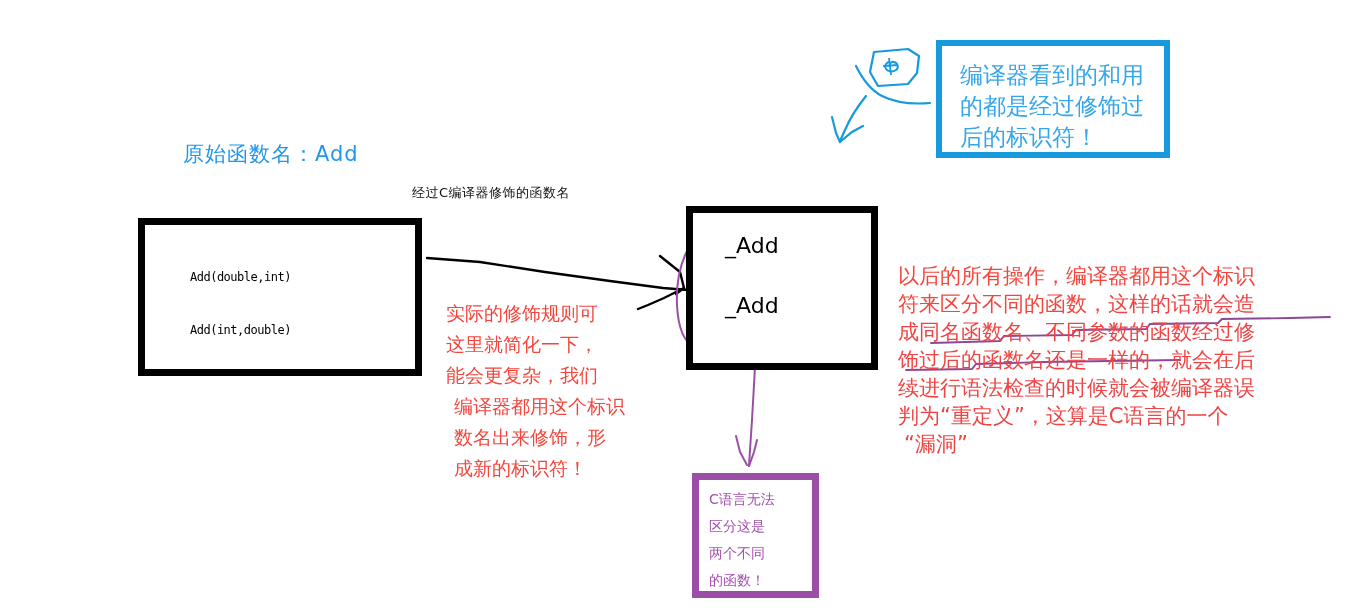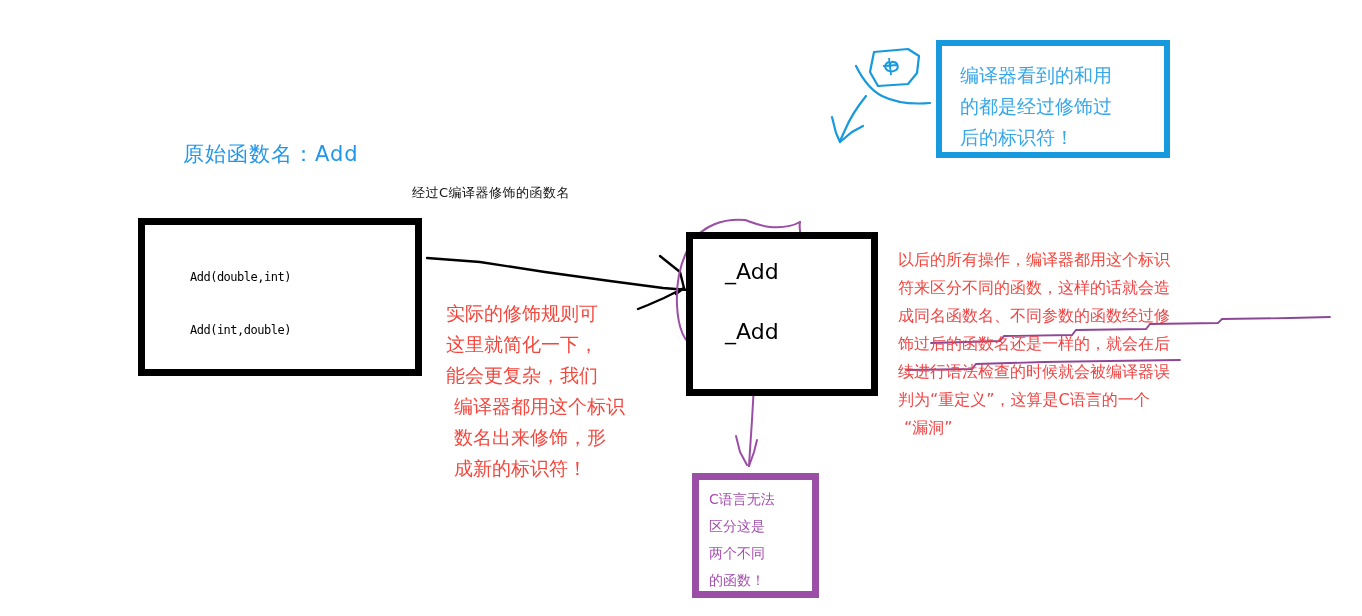--- a/index.html
+++ b/index.html
@@ -48,21 +48,20 @@
     left: 138px;
     top: 218px;
     width: 284px;
     height: 158px;
   }
   #mangled-box {
     left: 686px;
     top: 206px;
     width: 192px;
     height: 164px;
-    margin-top: 26px;
   }
 
   .sig-line {
     position: absolute;
     font-size: 12px;
     color: #000000;
     white-space: nowrap;
     font-family: "DejaVu Sans Mono", monospace;
     letter-spacing: -0.5px;
   }
@@ -99,32 +98,32 @@
     height: 118px;
     border: 6px solid #1799DD;
     background: #ffffff;
     box-sizing: border-box;
   }
   #compiler-note-text {
     position: absolute;
     left: 18px;
     top: 14px;
     width: 196px;
-    font-size: 19px;
+    font-size: 23px;
     line-height: 31px;
     color: #35A6EA;
     font-family: "DejaVu Sans", sans-serif;
   }
 
   
   #overload-explain {
     left: 898px;
-    top: 246px;
+    top: 262px;
     width: 460px;
-    font-size: 16px;
+    font-size: 21px;
     line-height: 28px;
     font-family: "DejaVu Sans", sans-serif;
     white-space: nowrap;
   }
   #overload-explain .ln { display: block; height: 28px; }
   .c-red  { color: #F4463C; }
   .c-blue { color: #ef4444; }
   #overload-explain .last { padding-left: 6px; }
 
   

